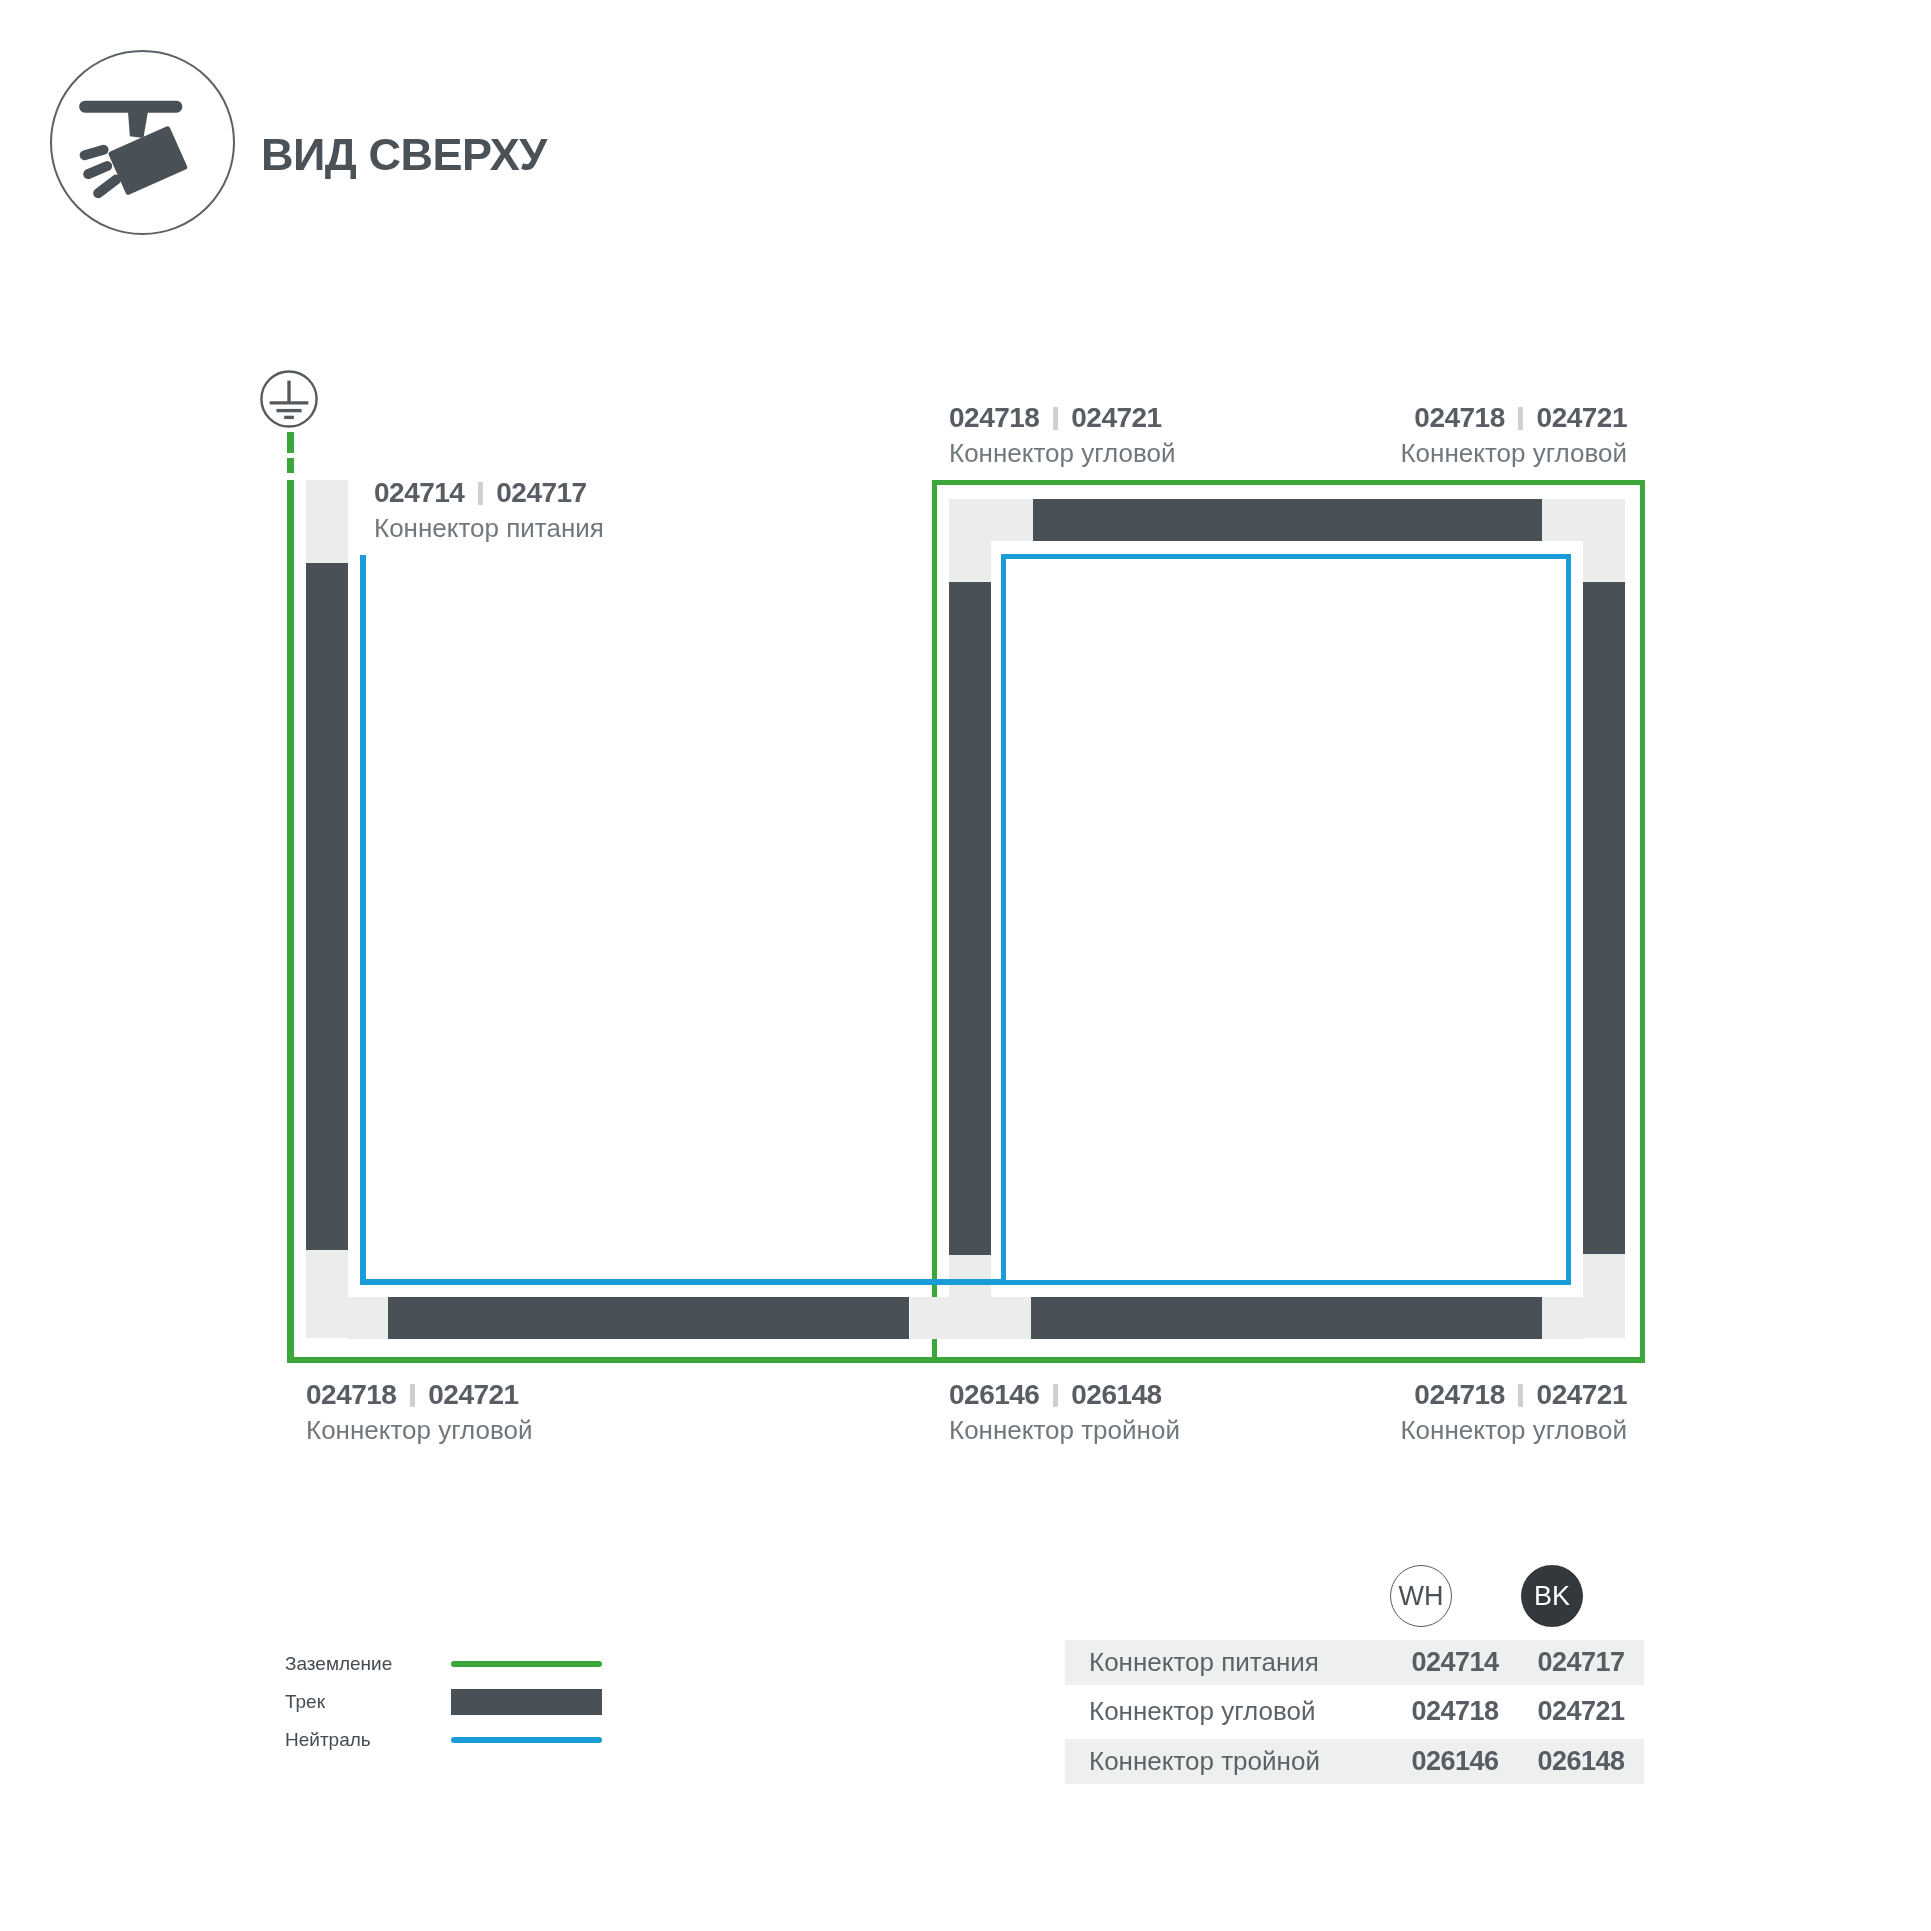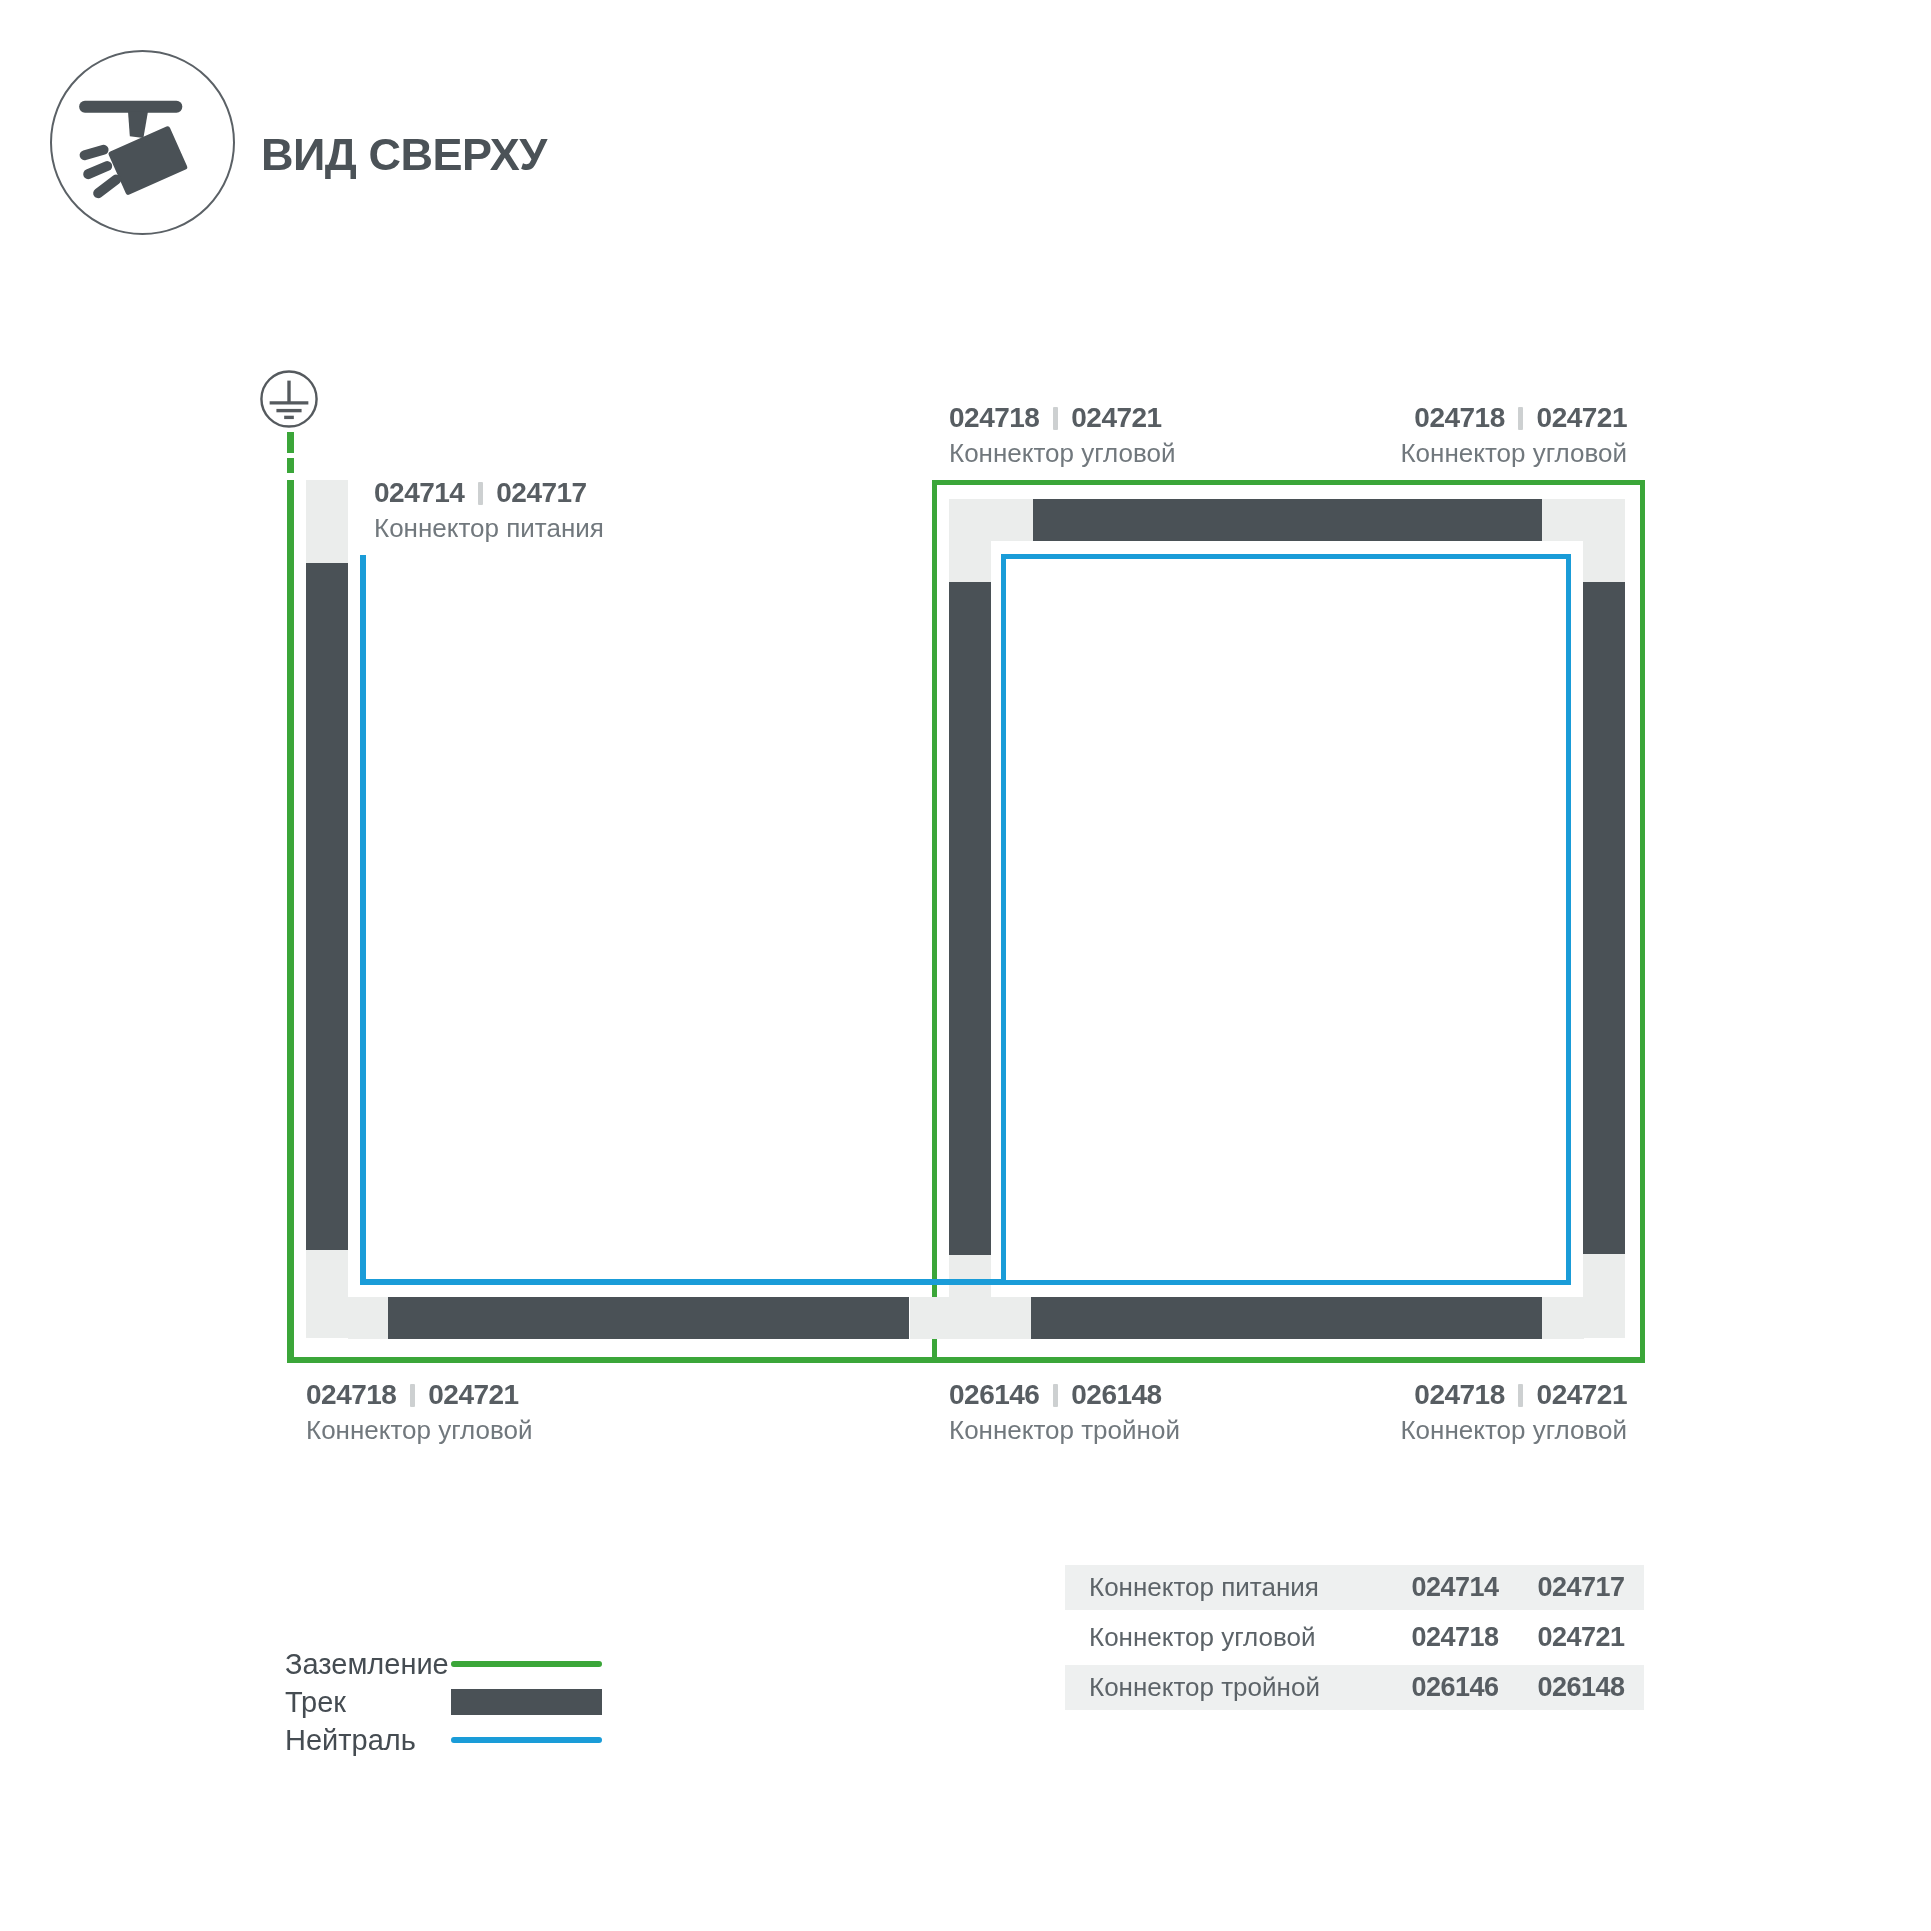--- a/index.html
+++ b/index.html
@@ -73,21 +73,21 @@
   .lbl-power{left:374px;top:479px;}
   .lbl-tl{left:949px;top:404px;}
   .lbl-tr{right:304px;top:404px;}
   .lbl-bl{left:306px;top:1381px;}
   .lbl-tc{left:949px;top:1381px;}
   .lbl-br{right:304px;top:1381px;}
 
   
   .legend{position:absolute;left:285px;top:1645px;z-index:5;}
   .legend-row{display:flex;align-items:center;height:38px;}
-  .legend-label{width:166px;font-size:29px;color:#454c52;}
+  .legend-label{width:166px;font-size:19px;color:#454c52;}
   .legend-swatch{width:151px;display:flex;align-items:center;}
   .sw{width:151px;}
   .sw-ground{height:5.8px;background:var(--ground-green);border-radius:2.9px;}
   .sw-track{height:26px;background:var(--track-dark);}
   .sw-neutral{height:5.8px;background:var(--neutral-blue);border-radius:2.9px;}
 
   
   .tbl{position:absolute;left:1065px;top:1565px;width:579px;z-index:5;}
   .tbl-head{position:relative;height:62px;margin-bottom:12.6px;}
   .col-circle{position:absolute;top:0;width:62px;height:62px;border-radius:50%;display:flex;align-items:center;justify-content:center;font-size:27px;}
@@ -227,20 +227,24 @@
   </div>
   <div class="legend-row">
     <div class="legend-label">Нейтраль</div>
     <div class="legend-swatch">
         <div class="sw sw-neutral"></div>
       </div>
   </div>
 </div>
 
 <div class="tbl">
+  <div class="tbl-head">
+    <div class="col-circle col-wh">WH</div>
+    <div class="col-circle col-bk">BK</div>
+  </div>
   <div class="tbl-row shaded">
     <div class="cell-name">Коннектор питания</div>
     <div class="cell-num">024714</div>
     <div class="cell-num">024717</div>
   </div>
   <div class="tbl-row">
     <div class="cell-name">Коннектор угловой</div>
     <div class="cell-num">024718</div>
     <div class="cell-num">024721</div>
   </div>

